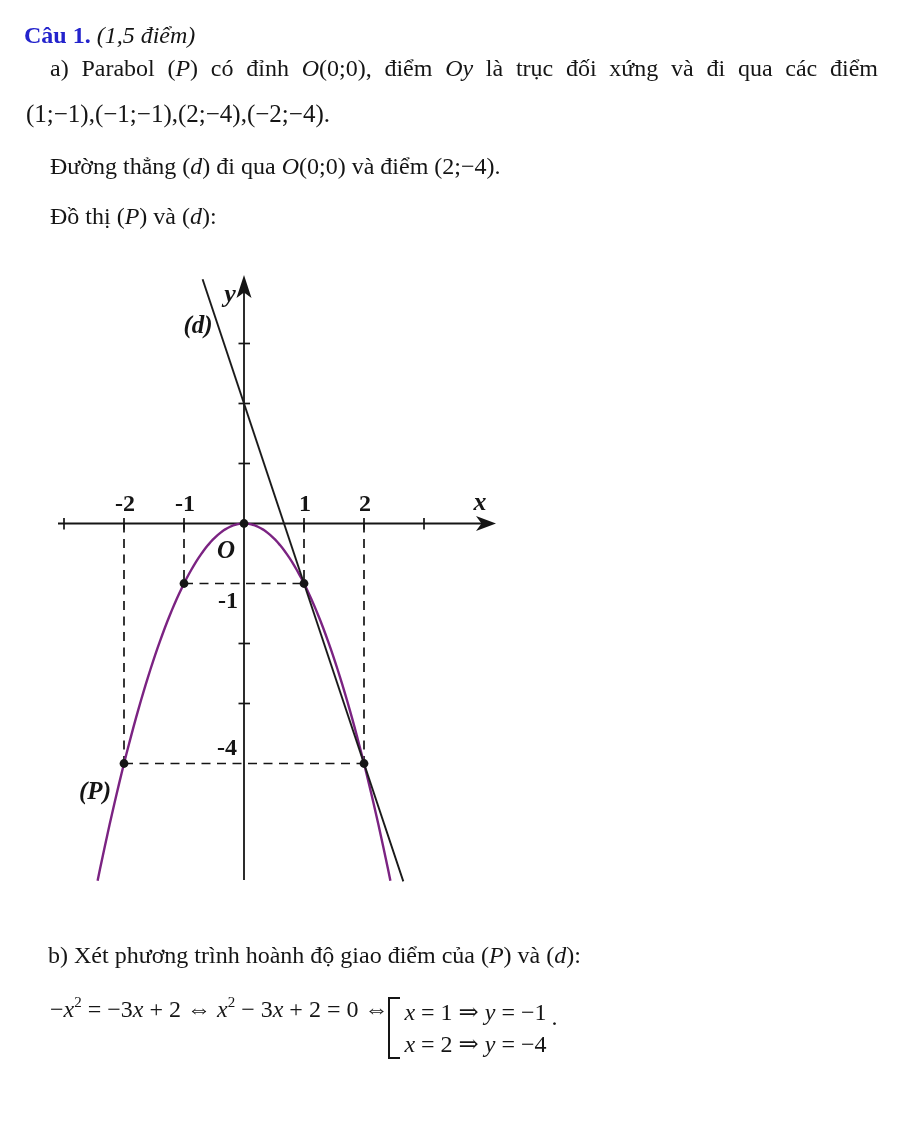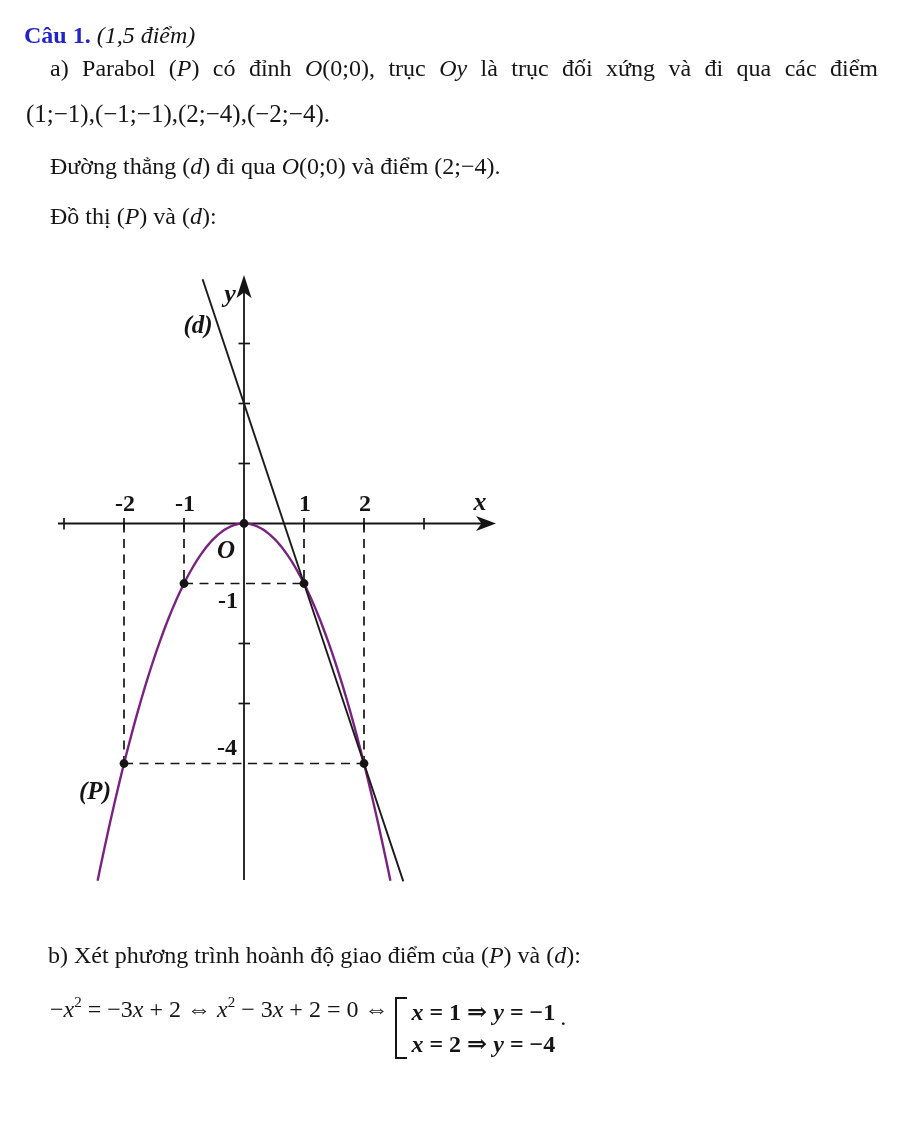--- a/index.html
+++ b/index.html
@@ -6,39 +6,39 @@
   .page{position:relative;width:900px;height:1108px;background:#ffffff;overflow:hidden;
         font-family:"Liberation Serif","DejaVu Serif",serif;color:#151515;}
   .line{position:absolute;font-size:24px;line-height:28px;}
   .v{font-style:italic;}
   .blue{font-weight:bold;}
   .ital{font-style:italic;}
   .just{text-align:justify;text-align-last:justify;}
   .pts{font-size:25px;}
   .sup{font-size:15px;position:relative;top:-10px;}
   .eqwrap{position:absolute;display:flex;align-items:flex-start;font-size:24px;}
-  .cases{display:inline-flex;align-items:center;margin-left:7px;font-weight:bold;}
+  .cases{display:inline-flex;align-items:center;}
   .bracket{align-self:stretch;width:10px;margin:1px 0;
            border-left:2.6px solid #151515;border-top:2.6px solid #151515;border-bottom:2.6px solid #151515;}
   .rows{display:inline-flex;flex-direction:column;padding-left:4px;}
   .row{line-height:32px;white-space:nowrap;}
   .eq-period{margin-left:5px;transform:translateY(8px);}
   .graph{position:absolute;left:40px;top:258px;}
   .tickl{font-family:"Liberation Serif","DejaVu Serif",serif;font-weight:bold;font-size:24px;fill:#151515;}
   .axvar{font-family:"Liberation Serif","DejaVu Serif",serif;font-weight:bold;font-style:italic;font-size:26px;fill:#151515;}
   .curvel{font-family:"Liberation Serif","DejaVu Serif",serif;font-weight:bold;font-style:italic;font-size:25px;fill:#151515;}
 </style>
 </head>
 <body>
 
 <div class="page">
 
   <div class="line" style="left:24px;top:21px;"><span class="blue" style="color:#2323cc">Câu 1.</span><span class="ital"> (1,5 điểm)</span></div>
 
-  <div class="line just" style="left:50px;top:54px;width:828px;"><span>a) Parabol </span><span>(</span><span class="v">P</span><span>)</span><span> có đỉnh </span><span class="v">O</span><span>(0;0)</span><span>, trục </span><span class="v">Oy</span><span> là trục đối xứng và đi qua các điểm</span></div>
+  <div class="line just" style="left:50px;top:54px;width:828px;"><span>a) Parabol </span><span>(</span><span class="v">P</span><span>)</span><span> có đỉnh </span><span class="v">O</span><span>(0;0)</span><span>, điểm </span><span class="v">Oy</span><span> là trục đối xứng và đi qua các điểm</span></div>
 
   <div class="line pts" style="left:26px;top:100px;">(1;−1),(−1;−1),(2;−4),(−2;−4).</div>
 
   <div class="line" style="left:50px;top:152px;"><span>Đường thẳng </span><span>(</span><span class="v">d</span><span>)</span><span> đi qua </span><span class="v">O</span><span>(0;0)</span><span> và điểm </span><span>(2;−4).</span></div>
 
   <div class="line" style="left:50px;top:202px;"><span>Đồ thị </span><span>(</span><span class="v">P</span><span>)</span><span> và </span><span>(</span><span class="v">d</span><span>):</span></div>
 
   <svg id="graph-svg" class="graph" width="470" height="640" viewBox="0 0 470 640">
     <g id="g-guides">
         <line x1="84" y1="265.5" x2="84" y2="505.5" stroke="#151515" stroke-width="1.7" stroke-dasharray="9 6.5"></line>

